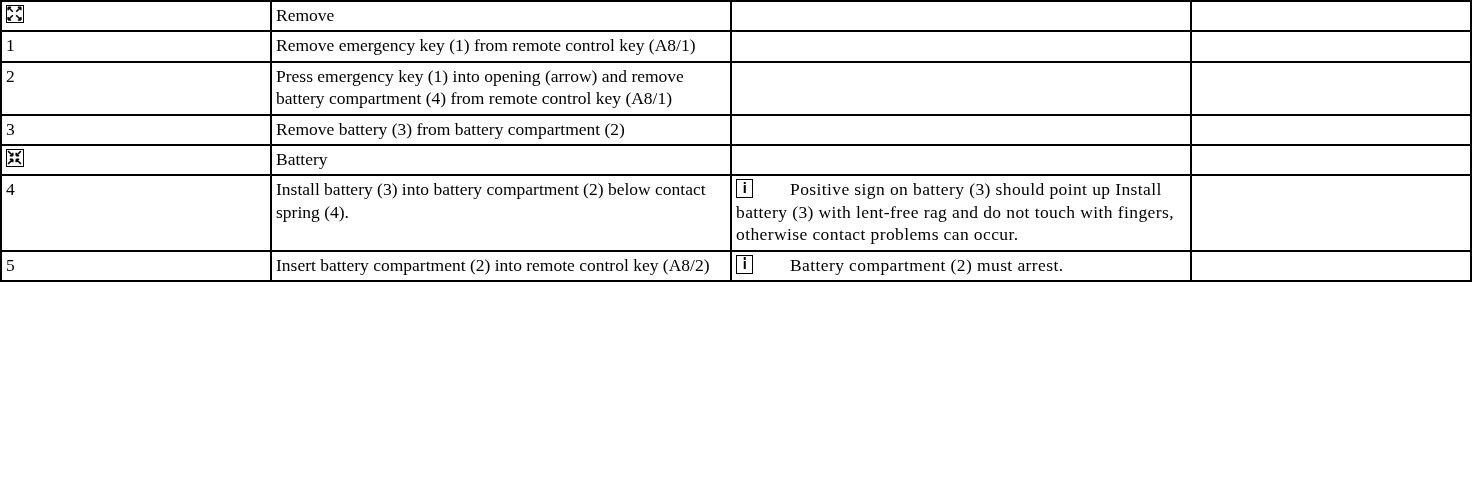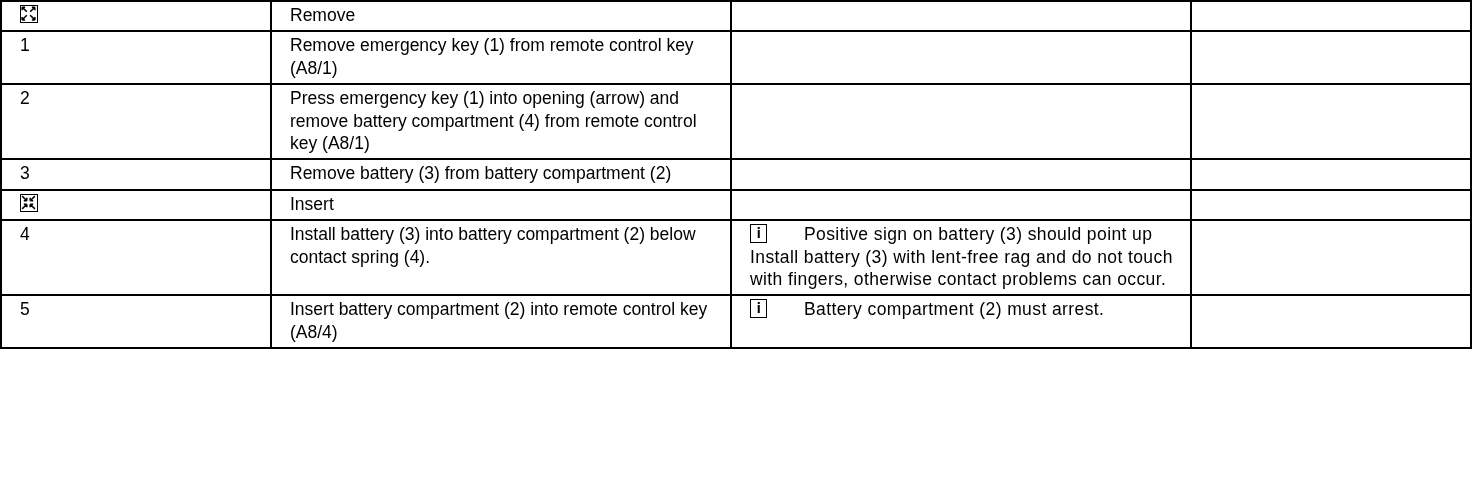--- a/index.html
+++ b/index.html
@@ -23,24 +23,24 @@
   table.proc {
     border-collapse: collapse;
     table-layout: fixed;
     width: 1470px;
     margin: 0;
     border: 2px solid #000;
   }
   table.proc td {
     border: 2px solid #000;
     vertical-align: top;
-    padding: 2px 6px 4px 18px;
+    padding: 2px 6px 4px 4px;
     font-size: 17.5px;
     line-height: 1.28;
-    font-family: Liberation Sans, sans-serif;
+    font-family: Liberation Serif, serif;
   }
   col.c-step  { width: 270px; }
   col.c-text  { width: 460px; }
   col.c-note  { width: 460px; }
   col.c-extra { width: 280px; }
 
   .cell-step {
     font-size: 17px;
     padding-top: 1px;
   }
@@ -160,39 +160,39 @@
         <td class="cell-step">
           <span class="arrows-icon">
             <svg width="15" height="15" viewBox="0 0 16 16" aria-hidden="true">
               <path d="M6.2 6.2 L1.2 1.2 M6.2 6.2 L6.2 3.0 M6.2 6.2 L3.0 6.2" stroke="#000" stroke-width="1.6" fill="none"></path>
               <path d="M9.8 6.2 L14.8 1.2 M9.8 6.2 L9.8 3.0 M9.8 6.2 L13.0 6.2" stroke="#000" stroke-width="1.6" fill="none"></path>
               <path d="M6.2 9.8 L1.2 14.8 M6.2 9.8 L6.2 13.0 M6.2 9.8 L3.0 9.8" stroke="#000" stroke-width="1.6" fill="none"></path>
               <path d="M9.8 9.8 L14.8 14.8 M9.8 9.8 L9.8 13.0 M9.8 9.8 L13.0 9.8" stroke="#000" stroke-width="1.6" fill="none"></path>
             </svg>
           </span>
         </td>
-        <td class="cell-text heading-label">Insert</td>
+        <td class="cell-text heading-label">Battery</td>
         <td class="cell-note"></td>
         <td class="cell-extra"></td>
       </tr>
 
       <tr>
         <td class="cell-step">4</td>
         <td class="cell-text">Install battery (3) into battery compartment (2) below contact spring (4).</td>
         <td class="cell-note">
           <span class="info-icon">
             <span class="i-dot"></span><span class="i-stem"></span>
           </span><span class="note-body sp">Positive sign on battery (3)  should point up Install battery (3) with lent-free rag and do not touch with fingers, otherwise contact problems can occur.</span>
         </td>
         <td class="cell-extra"></td>
       </tr>
 
       <tr>
         <td class="cell-step">5</td>
-        <td class="cell-text">Insert battery compartment (2) into remote control key (A8/4)</td>
+        <td class="cell-text">Insert battery compartment (2) into remote control key (A8/2)</td>
         <td class="cell-note">
           <span class="info-icon">
             <span class="i-dot"></span><span class="i-stem"></span>
           </span><span class="note-body sp">Battery compartment (2)  must   arrest.</span>
         </td>
         <td class="cell-extra"></td>
       </tr>
 
     </tbody>
   </table>

